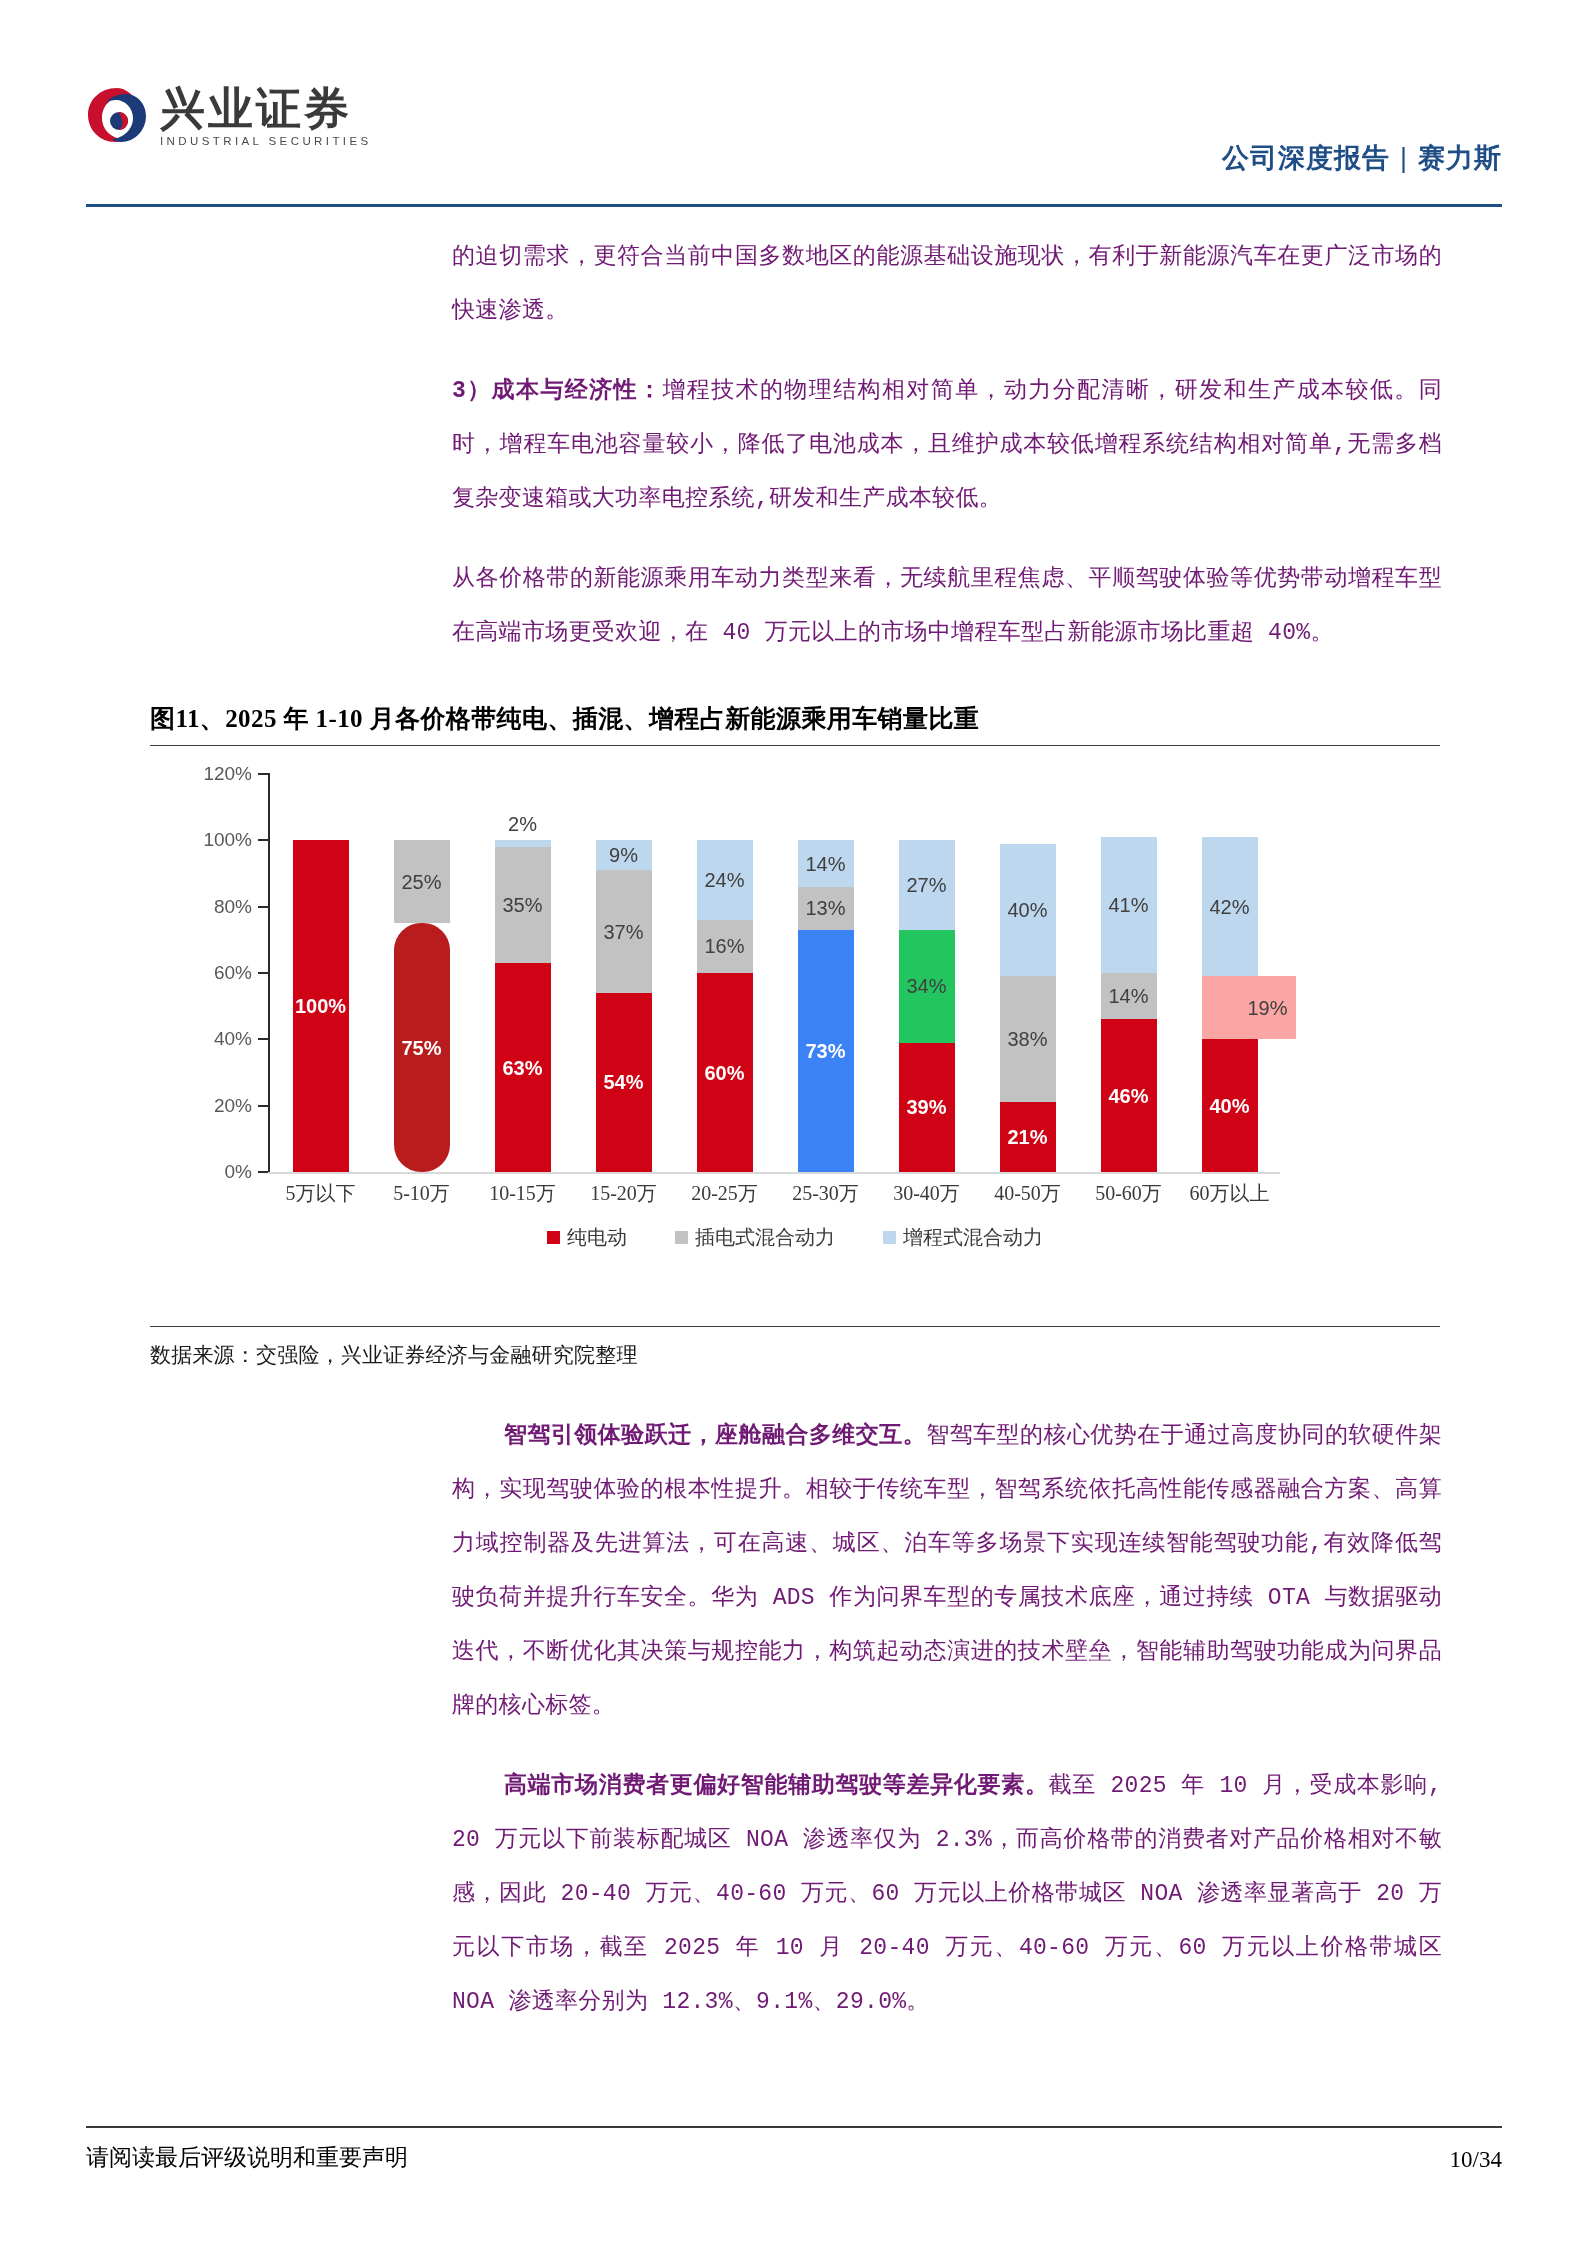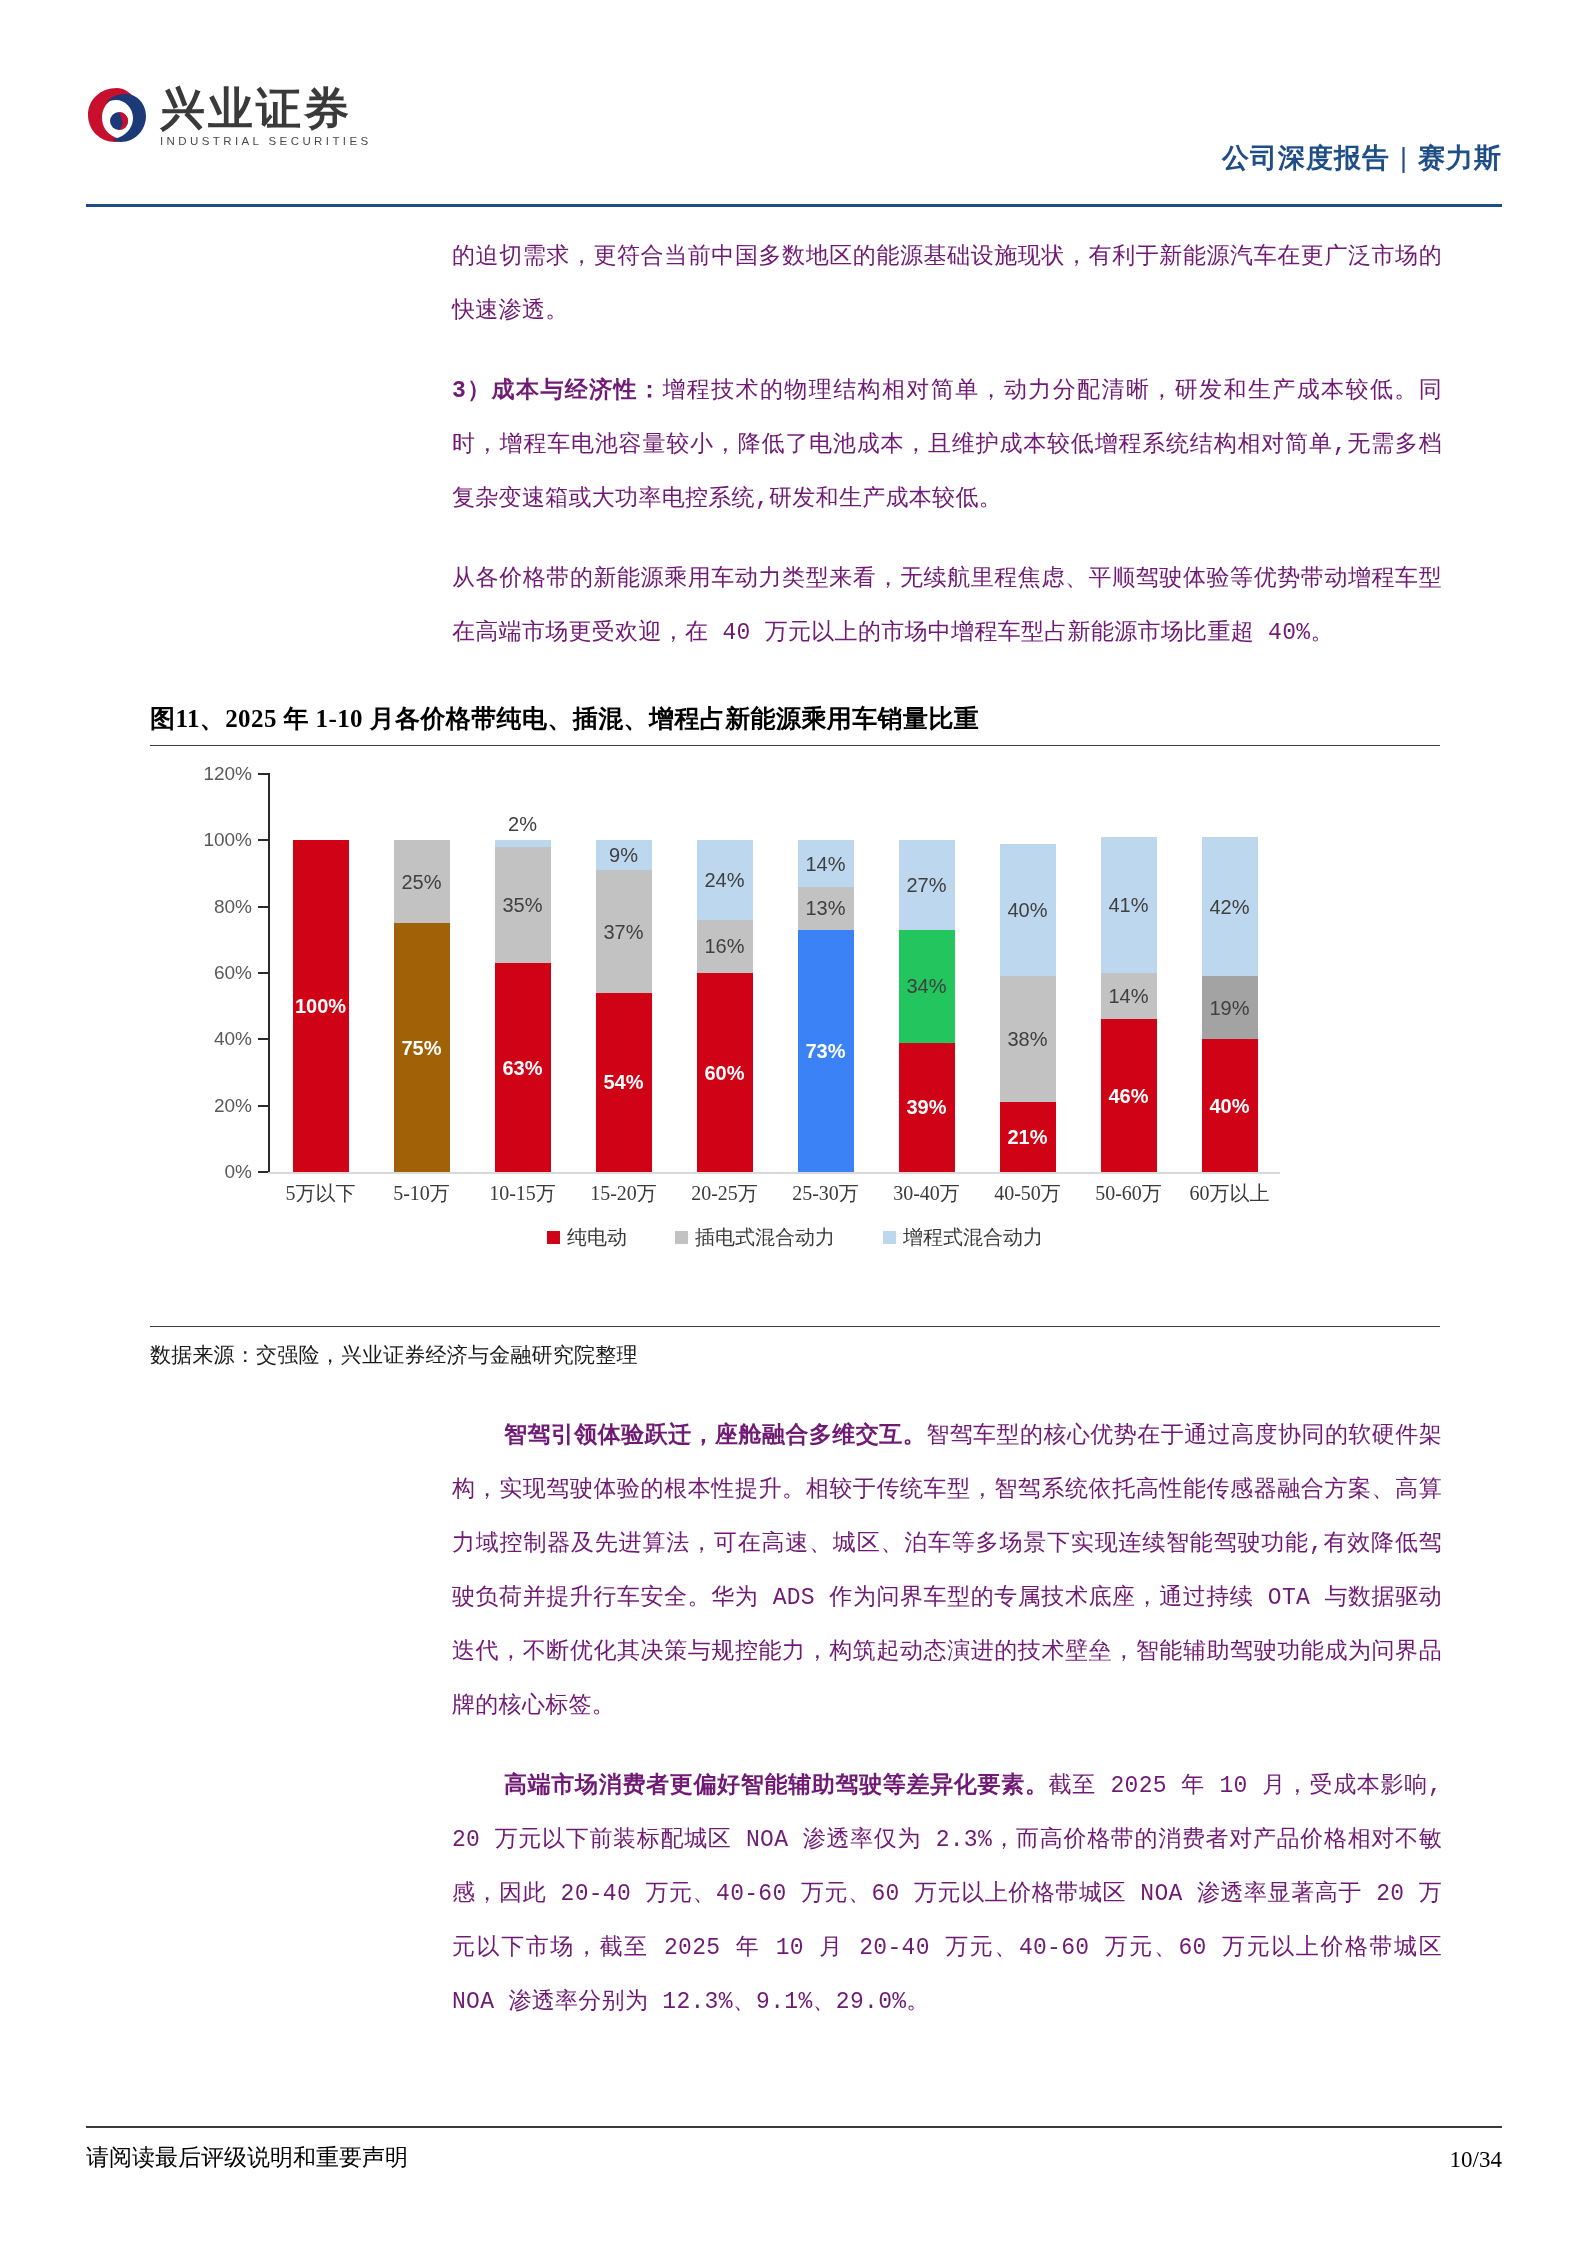--- a/index.html
+++ b/index.html
@@ -356,21 +356,21 @@
                 <div class="seg ev" style="height: 331.667px; background: rgb(208, 2, 22);">
                   <span class="seg-lbl">100%</span>
                 </div>
               </div>
             </div>
             <div class="barcol">
               <div class="bar">
                 <div class="seg phev" style="height: 82.9167px; background: rgb(194, 194, 194);">
                   <span class="seg-lbl">25%</span>
                 </div>
-                <div class="seg ev" style="height: 248.75px; background: #a16207;">
+                <div class="seg ev" style="height: 248.75px; background: #b91c1c; border-radius: 27px;">
                   <span class="seg-lbl">75%</span>
                 </div>
               </div>
             </div>
             <div class="barcol">
               <div class="bar">
                 <div class="seg eREV" style="height: 6.63333px; background: rgb(189, 215, 238);">
                   <span class="seg-lbl above">2%</span>
                 </div>
                 <div class="seg phev" style="height: 116.083px; background: rgb(194, 194, 194);">
@@ -457,21 +457,21 @@
                 <div class="seg ev" style="height: 152.567px; background: rgb(208, 2, 22);">
                   <span class="seg-lbl">46%</span>
                 </div>
               </div>
             </div>
             <div class="barcol">
               <div class="bar">
                 <div class="seg eREV" style="height: 139.3px; background: rgb(189, 215, 238);">
                   <span class="seg-lbl">42%</span>
                 </div>
-                <div class="seg phev" style="height: 63.0167px; background: #a3a3a3;">
+                <div class="seg phev" style="height: 63.0167px; background: #fca5a5; padding-left: 38px;">
                   <span class="seg-lbl">19%</span>
                 </div>
                 <div class="seg ev" style="height: 132.667px; background: rgb(208, 2, 22);">
                   <span class="seg-lbl">40%</span>
                 </div>
               </div>
             </div>
           </div>
 
         <div class="xlabels" id="xlabels">

